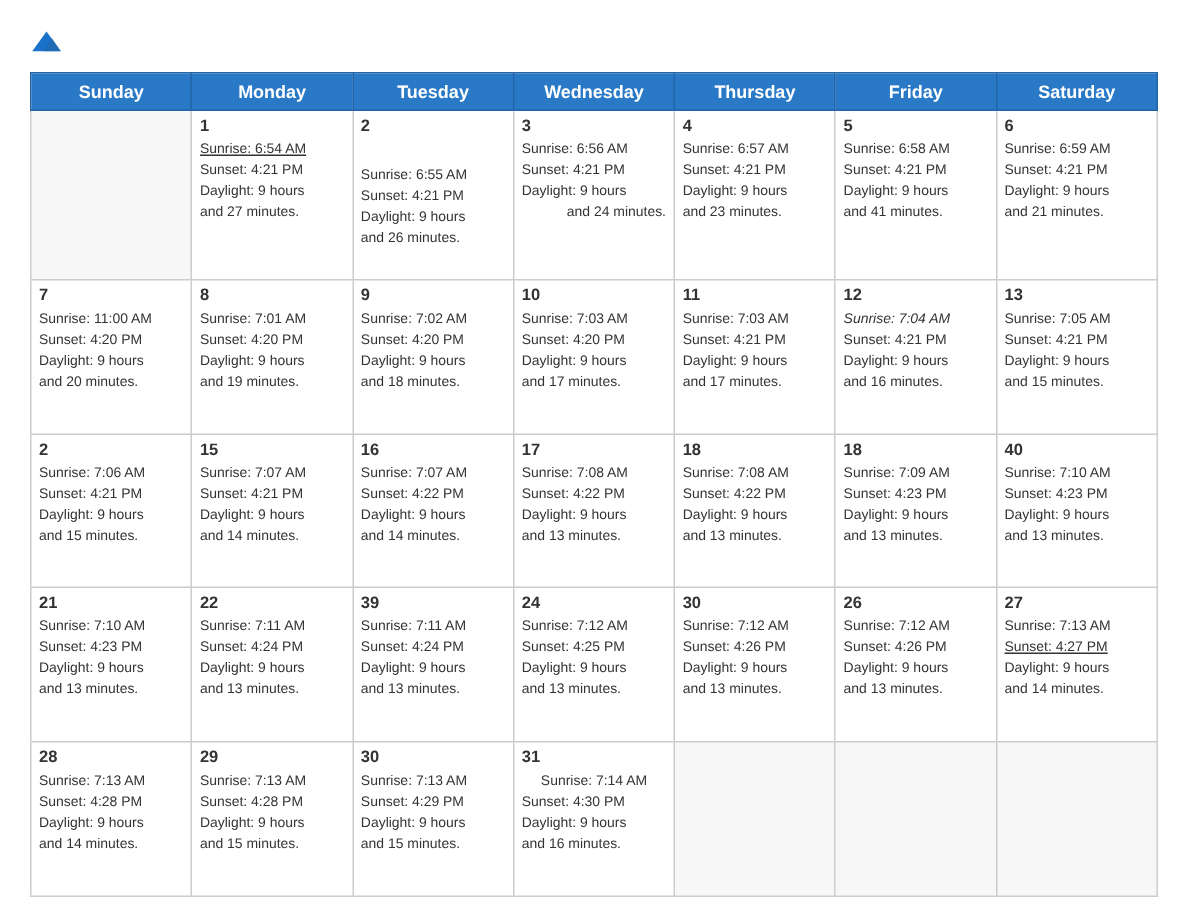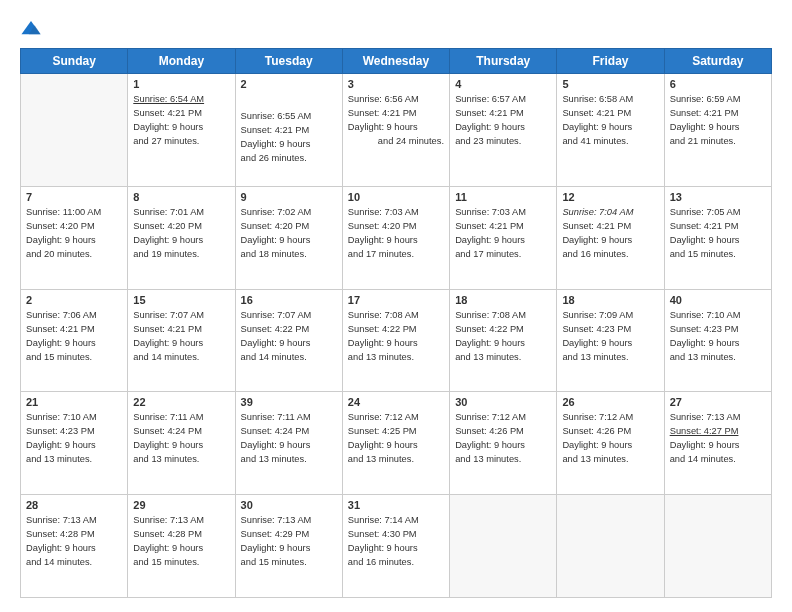--- a/index.html
+++ b/index.html
@@ -404,21 +404,21 @@
             <div class="day-info">
               <span style="display: block;">Sunrise: 7:13 AM</span>
               <span style="display: block;">Sunset: 4:29 PM</span>
               <span style="display: block;">Daylight: 9 hours</span>
               <span style="display: block;">and 15 minutes.</span>
             </div>
           </td>
           <td>
             <span class="day-num">31</span>
             <div class="day-info">
-              <span style="display: block;">Sunrise: 7:14 AM</span>
+              <span style="display: block; text-align: center;">Sunrise: 7:14 AM</span>
               <span style="display: block;">Sunset: 4:30 PM</span>
               <span style="display: block;">Daylight: 9 hours</span>
               <span style="display: block;">and 16 minutes.</span>
             </div>
           </td>
           <td class="empty"></td>
           <td class="empty"></td>
           <td class="empty"></td>
         </tr>
       </tbody>

